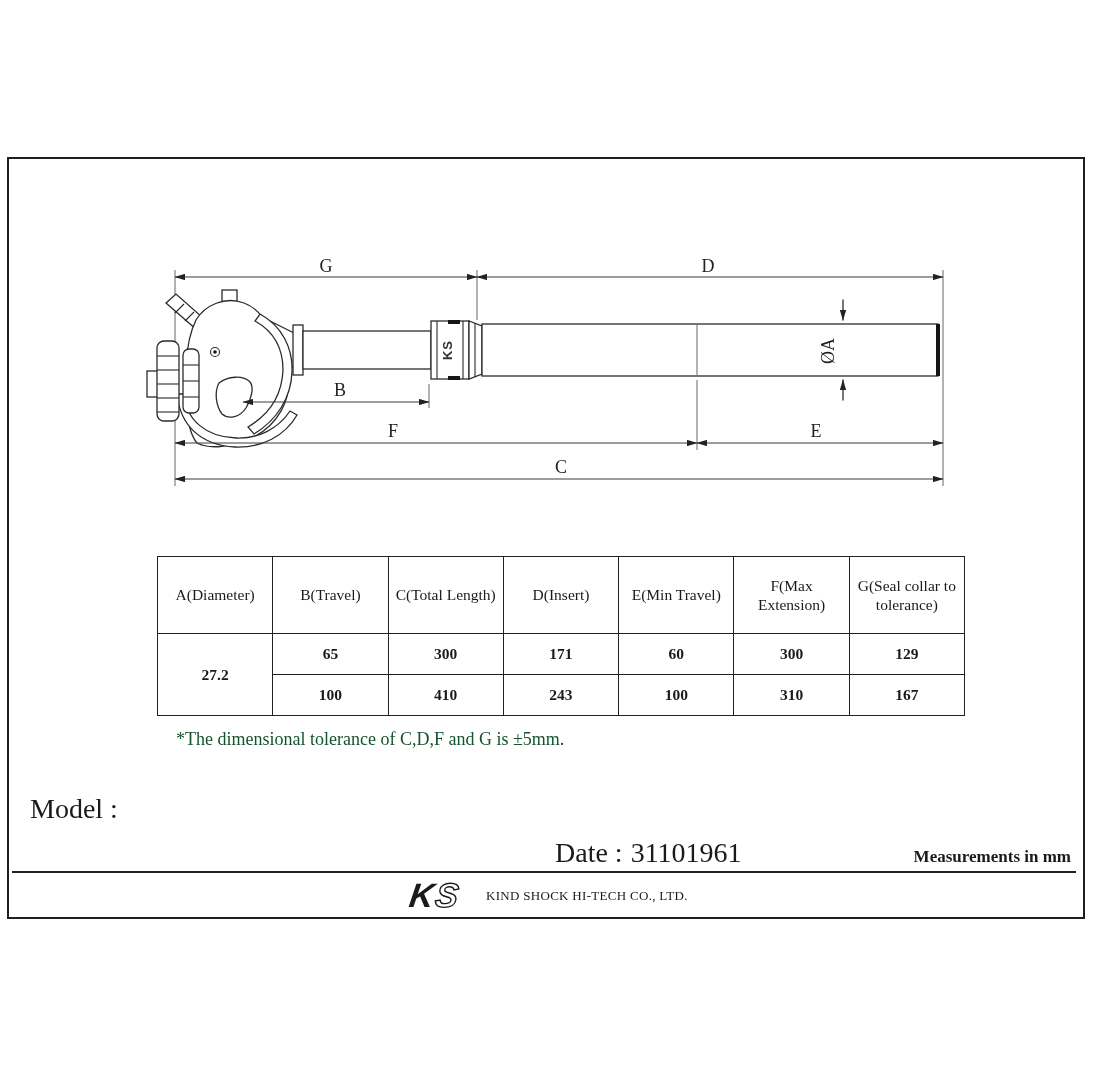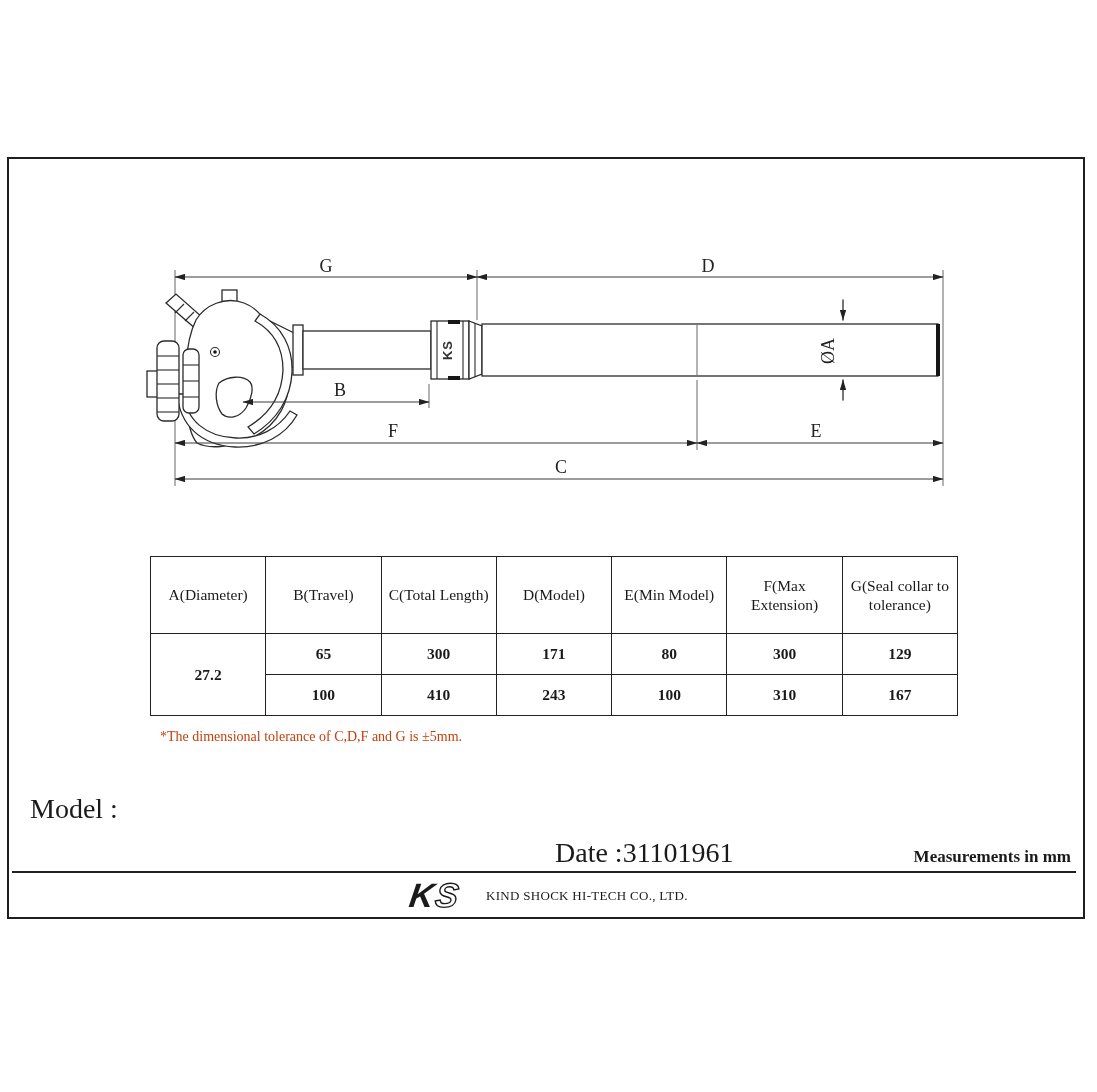--- a/index.html
+++ b/index.html
@@ -8,30 +8,30 @@
   .sheet-border{position:absolute;left:7px;top:157px;width:1078px;height:762px;border:2px solid #1f1f1f;box-sizing:border-box;background:#ffffff;}
   svg.drawing{position:absolute;left:0;top:0;width:1097px;height:1092px;}
   svg .thin{stroke:#555;stroke-width:0.9;fill:none;}
   svg .dim{stroke:#3a3a3a;stroke-width:1;fill:none;}
   svg .part{stroke:#2b2b2b;stroke-width:1.3;fill:#ffffff;}
   svg .partline{stroke:#2b2b2b;stroke-width:1.1;fill:none;}
   svg .dark{fill:#161616;stroke:none;}
   svg text.dimlbl{font-family:"Liberation Serif","DejaVu Serif",serif;font-size:18px;fill:#222;}
   svg text.collarlogo{font-family:"Liberation Sans","DejaVu Sans",sans-serif;font-size:13px;font-weight:bold;fill:#333;letter-spacing:1px;}
 
-  .spec-table{position:absolute;left:150px;top:556px;}
+  .spec-table{position:absolute;left:157px;top:556px;}
   table{border-collapse:collapse;table-layout:fixed;width:808px;}
   th,td{border:1.5px solid #222;text-align:center;vertical-align:middle;font-weight:normal;
         font-family:"Liberation Serif","DejaVu Serif",serif;color:#1a1a1a;padding:0 6px;box-sizing:border-box;}
   th{height:77px;font-size:15.5px;line-height:1.25;}
   td{height:41px;font-size:15.5px;font-weight:bold;}
-  .note{position:absolute;left:160px;top:729px;font-size:14px;color:#c2410c;}
+  .note{position:absolute;left:176px;top:729px;font-size:18px;color:#14532d;}
 
   .model-row{position:absolute;left:30px;top:793px;font-size:28px;display:flex;gap:20px;white-space:nowrap;}
-  .date-row{position:absolute;left:555px;top:837px;font-size:28px;display:flex;gap:0;white-space:nowrap;}
+  .date-row{position:absolute;left:555px;top:837px;font-size:28px;display:flex;gap:8px;white-space:nowrap;}
   .units-note{position:absolute;right:26px;top:847px;font-size:17px;font-weight:bold;}
   .footer-rule{position:absolute;left:12px;top:871px;width:1064px;height:2px;background:#222;}
   .brand-row{position:absolute;left:404px;top:878px;display:flex;align-items:center;gap:10px;}
   .company{font-size:13px;letter-spacing:0.3px;text-align:center;}
   .logoK{font-family:"Liberation Sans","DejaVu Sans",sans-serif;font-weight:bold;font-style:italic;font-size:34px;fill:#1a1a1a;}
   .logoS{font-family:"Liberation Sans","DejaVu Sans",sans-serif;font-weight:bold;font-style:italic;font-size:34px;fill:#ffffff;stroke:#1a1a1a;stroke-width:1.4;}
 </style>
 </head>
 <body>
 
@@ -128,33 +128,33 @@
     </g>
   </svg>
 
   <div class="spec-table">
     <table>
       <thead>
         <tr>
           <th>A(Diameter)</th>
           <th>B(Travel)</th>
           <th>C(Total Length)</th>
-          <th>D(Model)</th>
-          <th>E(Min Model)</th>
+          <th>D(Insert)</th>
+          <th>E(Min Travel)</th>
           <th>F(Max Extension)</th>
           <th>G(Seal collar to tolerance)</th>
         </tr>
       </thead>
       <tbody>
         <tr>
           <td rowspan="2">27.2</td>
           <td>65</td>
           <td>300</td>
           <td>171</td>
-          <td>80</td>
+          <td>60</td>
           <td>300</td>
           <td>129</td>
         </tr>
         <tr>
           <td>100</td>
           <td>410</td>
           <td>243</td>
           <td>100</td>
           <td>310</td>
           <td>167</td>

